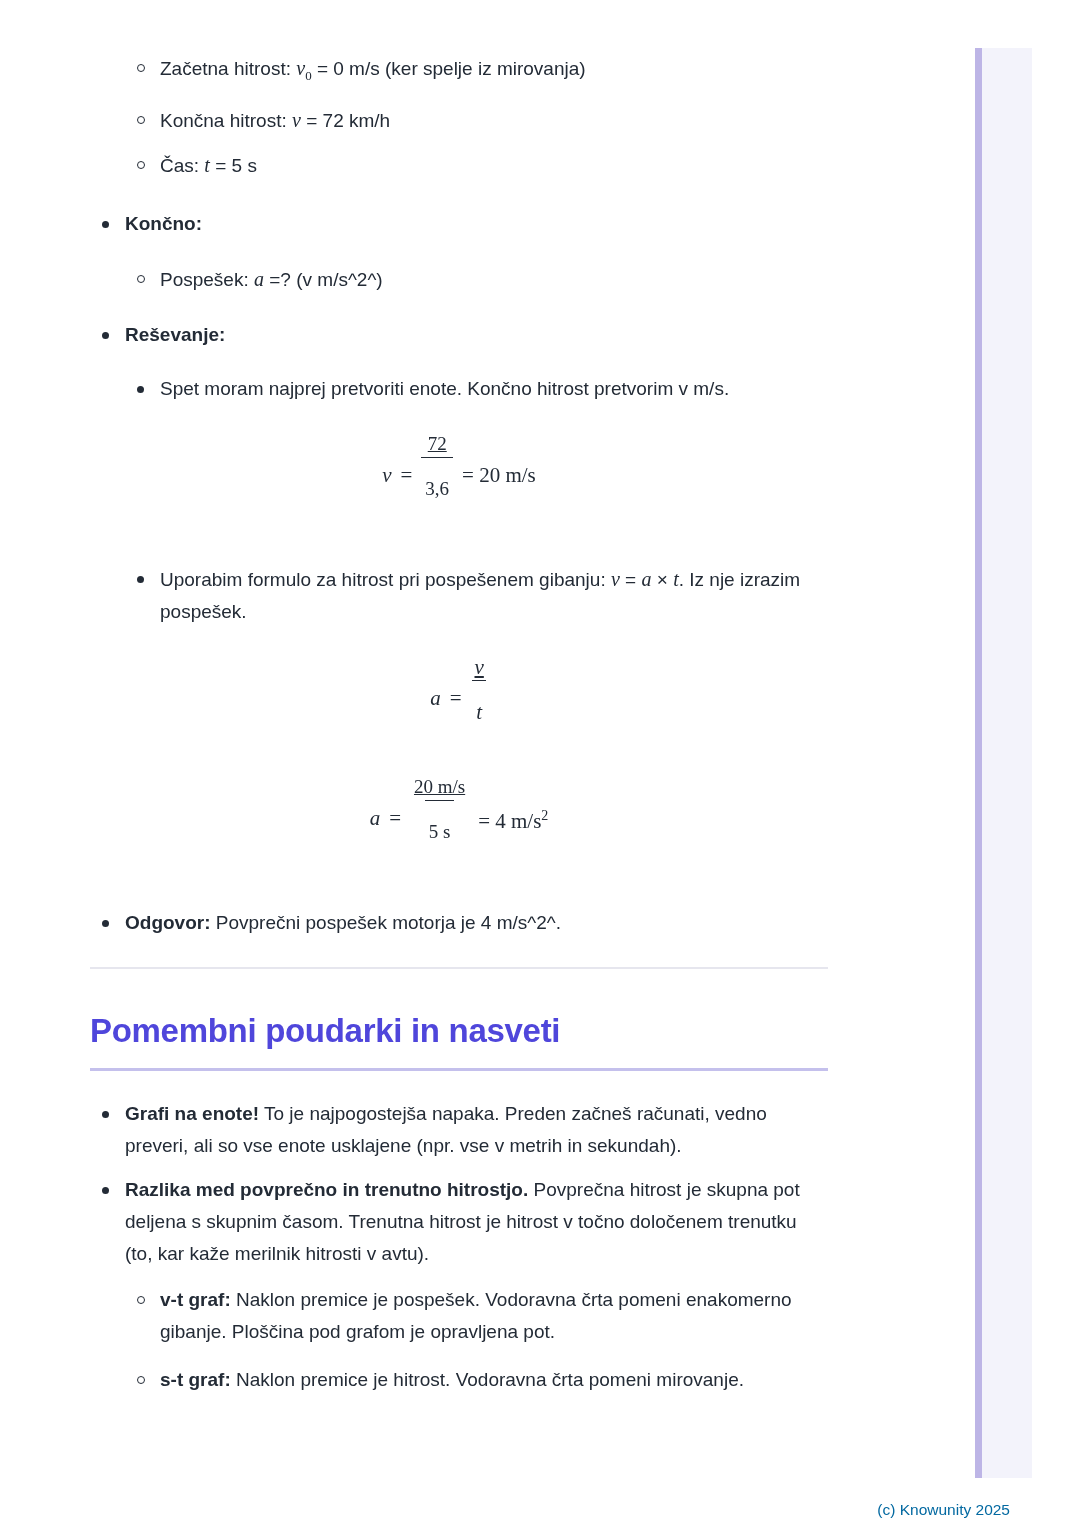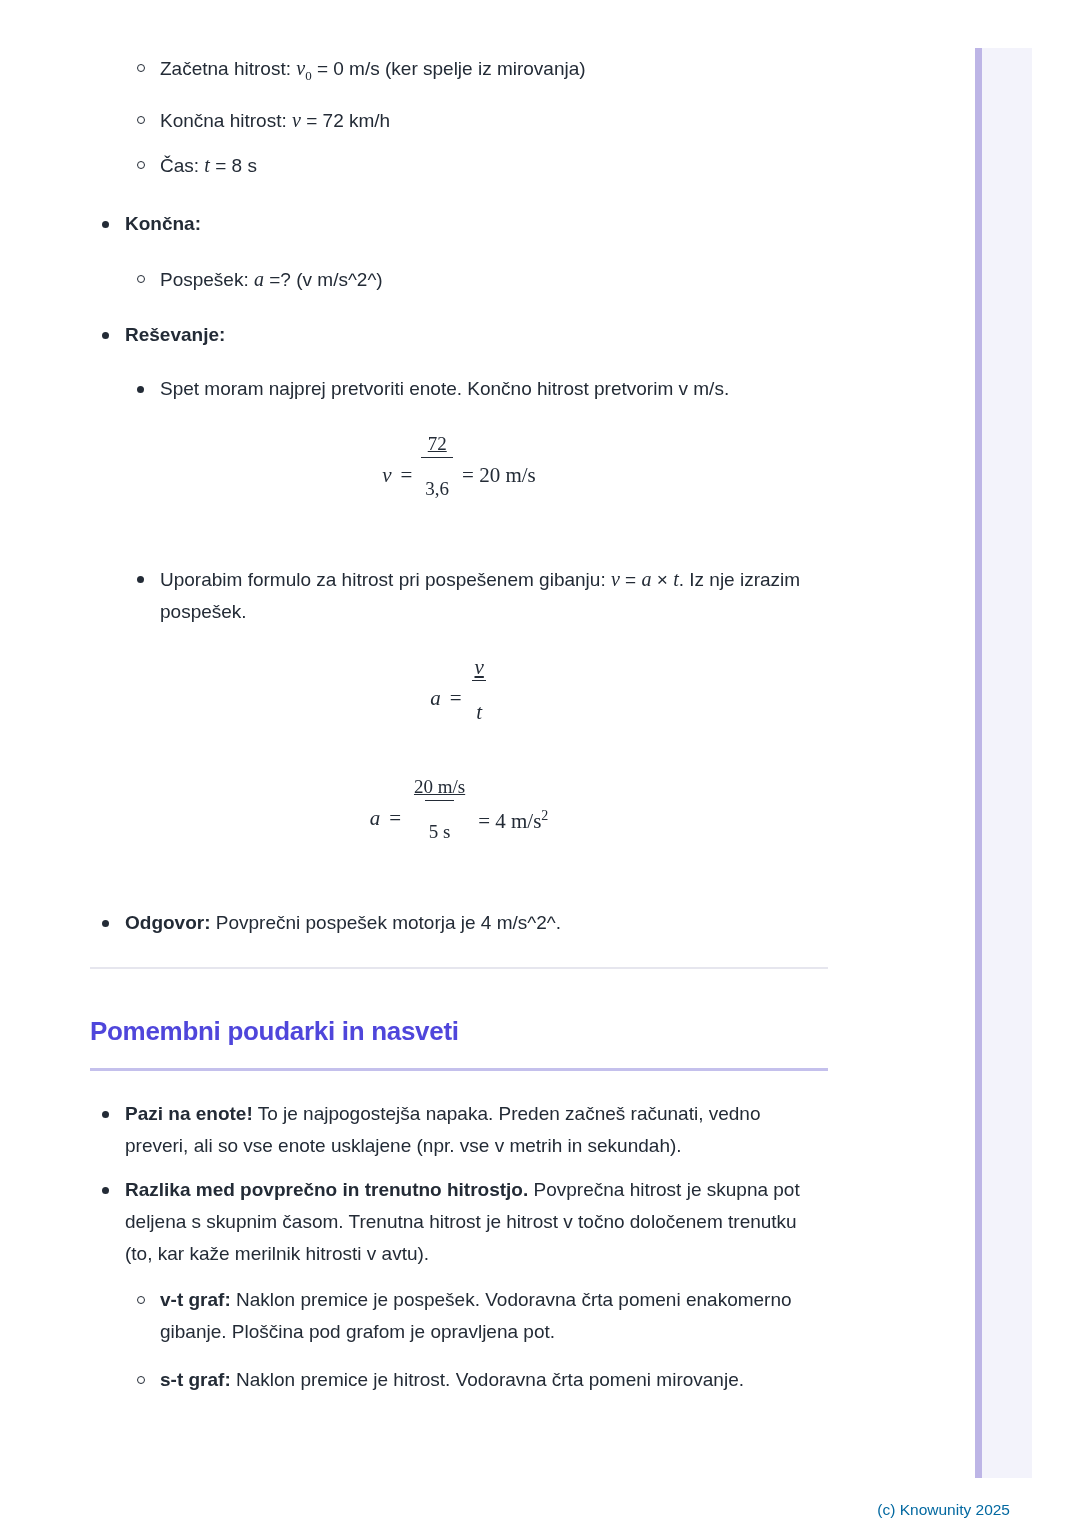--- a/index.html
+++ b/index.html
@@ -24,21 +24,21 @@
   .msub{font-family:"Liberation Serif",serif;font-style:normal;font-size:13px;}
   .formula{display:flex;justify-content:center;align-items:center;min-height:60px;
            font-family:"Liberation Serif",serif;font-size:21px;color:#232b36;column-gap:9px;}
   .formula .mvar{font-size:21px;}
   .frac{display:inline-flex;flex-direction:column;align-items:center;
         font-size:19px;line-height:26px;}
   .frac .num{padding:0 4px;text-decoration:underline;}
   .frac .den{border-top:1.5px solid #232b36;padding:18px 4px;}
   .formula sup{font-size:14px;}
   .divider{height:2px;background:#e6e6ee;}
-  .heading{font-size:26px;line-height:40px;font-weight:700;color:#4f46db;letter-spacing:-0.3px;}
+  .heading{font-size:33px;line-height:40px;font-weight:700;color:#4f46db;letter-spacing:-0.3px;}
   .underline{height:3px;background:#c4c0ec;}
   .footer{position:absolute;top:1500px;right:70px;font-size:15.5px;line-height:20px;
           color:#0369a1;z-index:5;}
   .side-panel{position:absolute;left:982px;top:48px;width:50px;height:1430px;
               background:#f3f3fb;z-index:1;}
   .scroll-thumb{position:absolute;left:975px;top:48px;width:7px;height:1430px;
               background:#bdb5e6;z-index:2;}
   .mt12{margin-top:12px}.mt14{margin-top:14px}.mt16{margin-top:16px}.mt17{margin-top:17px}
   .mt22{margin-top:22px}.mt23{margin-top:23px}.mt26{margin-top:26px}.mt27{margin-top:27px}
   .mt28{margin-top:28px}.mt31{margin-top:31px}.mt37{margin-top:37px}.mt42{margin-top:42px}
@@ -53,26 +53,26 @@
     <div class="row l2">
       <span class="mk circle"></span>
       <div class="tx"><span>Začetna hitrost: </span><span class="mvar">v</span><sub class="msub">0</sub><span> = 0 m/s (ker spelje iz mirovanja)</span></div>
     </div>
     <div class="row l2 mt12">
       <span class="mk circle"></span>
       <div class="tx"><span>Končna hitrost: </span><span class="mvar">v</span><span> = 72 km/h</span></div>
     </div>
     <div class="row l2 mt12">
       <span class="mk circle"></span>
-      <div class="tx"><span>Čas: </span><span class="mvar">t</span><span> = 8 s</span></div>
+      <div class="tx"><span>Čas: </span><span class="mvar">t</span><span> = 5 s</span></div>
     </div>
 
     <div class="row l1 mt26">
       <span class="mk disc"></span>
-      <div class="tx"><span class="b">Končna:</span></div>
+      <div class="tx"><span class="b">Končno:</span></div>
     </div>
     <div class="row l2 mt23">
       <span class="mk circle"></span>
       <div class="tx"><span>Pospešek: </span><span class="mvar">a</span><span> =? (v m/s^2^)</span></div>
     </div>
 
     <div class="row l1 mt23">
       <span class="mk disc"></span>
       <div class="tx"><span class="b">Reševanje:</span></div>
     </div>
@@ -122,21 +122,21 @@
       <div class="tx"><span class="b">Odgovor:</span><span> Povprečni pospešek motorja je 4 m/s^2^.</span></div>
     </div>
 
     <div class="divider mt28"></div>
 
     <div class="heading mt42">Pomembni poudarki in nasveti</div>
     <div class="underline mt17"></div>
 
     <div class="row l1 mt27">
       <span class="mk disc"></span>
-      <div class="tx"><span class="b">Pazi na enote!</span><span> To je najpogostejša napaka. Preden začneš računati, vedno preveri, ali so vse enote usklajene (npr. vse v metrih in sekundah).</span></div>
+      <div class="tx"><span class="b">Grafi na enote!</span><span> To je najpogostejša napaka. Preden začneš računati, vedno preveri, ali so vse enote usklajene (npr. vse v metrih in sekundah).</span></div>
     </div>
     <div class="row l1 mt12">
       <span class="mk disc"></span>
       <div class="tx"><span class="b">Razlika med povprečno in trenutno hitrostjo.</span><span> Povprečna hitrost je skupna pot deljena s skupnim časom. Trenutna hitrost je hitrost v točno določenem trenutku (to, kar kaže merilnik hitrosti v avtu).</span></div>
     </div>
 
     <div class="row l2 mt14">
       <span class="mk circle"></span>
       <div class="tx"><span class="b">v-t graf:</span><span> Naklon premice je pospešek. Vodoravna črta pomeni enakomerno gibanje. Ploščina pod grafom je opravljena pot.</span></div>
     </div>

